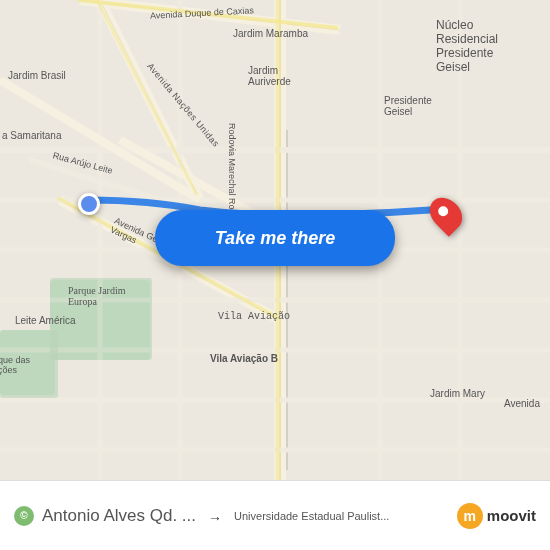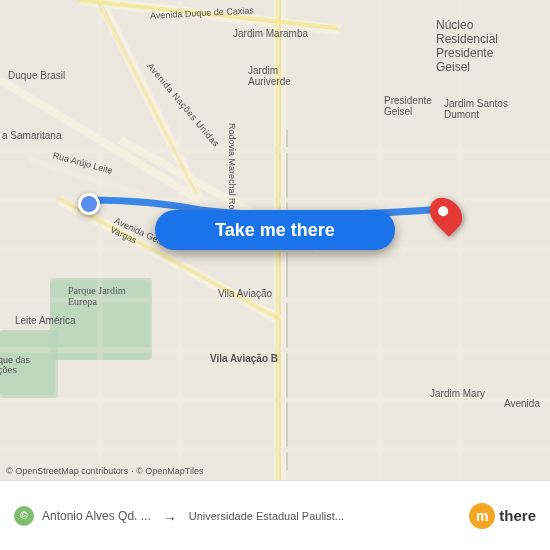--- a/index.html
+++ b/index.html
@@ -20,33 +20,34 @@
       width: 100%;
       height: 100%;
     }
 
     
     .take-me-there-btn {
       position: absolute;
       top: 210px;
       left: 155px;
       width: 240px;
-      height: 40px;
+      height: 56px;
       background-color: #1a73e8;
       color: white;
       border: none;
       border-radius: 27px;
       font-size: 18px;
       font-weight: bold;
       cursor: pointer;
       display: flex;
       align-items: center;
       justify-content: center;
       box-shadow: 0 4px 12px rgba(0,0,0,0.4);
       z-index: 10;
+      font-style: italic;
     }
 
     
     .origin-marker {
       position: absolute;
       width: 22px;
       height: 22px;
       background: #5b8def;
       border: 3px solid white;
       border-radius: 50%;
@@ -110,21 +111,21 @@
       display: flex;
       align-items: center;
       justify-content: center;
       font-size: 10px;
       color: white;
       font-weight: bold;
       flex-shrink: 0;
     }
 
     .bottom-text-from {
-      font-size: 12px;
+      font-size: 17px;
       color: #555;
       white-space: nowrap;
       overflow: hidden;
       text-overflow: ellipsis;
       max-width: 165px;
     }
 
     .arrow-separator {
       font-size: 14px;
       color: #333;
@@ -225,55 +226,53 @@
 
     <line x1="78" y1="0" x2="338" y2="28" stroke="#f5e88c" stroke-width="4" opacity="0.7"></line>
     <line x1="97" y1="0" x2="197" y2="195" stroke="#f5e88c" stroke-width="3" opacity="0.5"></line>
     <line x1="278" y1="0" x2="278" y2="480" stroke="#f5e88c" stroke-width="5" opacity="0.5"></line>
     <line x1="58" y1="198" x2="278" y2="318" stroke="#f5e88c" stroke-width="4" opacity="0.6"></line>
   </svg>
 
   <div class="map-label" style="top:8px; left:150px; transform:rotate(-3deg); font-size:9px;">Avenida Duque de Caxias</div>
   <div class="map-label" style="top:28px; left:233px;">Jardim Maramba</div>
   <div class="map-label" style="top:18px; left:436px; font-size:12px;">Núcleo<br>Residencial<br>Presidente<br>Geisel</div>
-  <div class="map-label" style="top:70px; left:8px;">Duque Brasil</div>
+  <div class="map-label" style="top:70px; left:8px;">Jardim Brasil</div>
   <div class="map-label" style="top:65px; left:248px;">Jardim<br>Auriverde</div>
   <div class="map-label" style="top:95px; left:384px;">Presidente<br>Geisel</div>
-  <div class="map-label" style="top:98px; left:444px;">Jardim Santos<br>Dumont</div>
   <div class="map-label" style="top:130px; left:2px;">a Samaritana</div>
   <div class="map-label" style="top:158px; left:52px; transform:rotate(15deg); font-size:9px;">Rua Arújo Leite</div>
   <div class="map-label" style="top:100px; left:130px; transform:rotate(50deg); font-size:9px; letter-spacing:0.5px;">Avenida Nações Unidas</div>
   <div class="map-label" style="top:118px; left:232px; transform:rotate(90deg); font-size:9px; transform-origin: left center;">Rodovia Marechal Ro...</div>
   <div class="map-label" style="top:228px; left:110px; transform:rotate(25deg); font-size:9px;">Avenida Getúlio<br>Vargas</div>
   <div class="map-label" style="top:285px; left:68px;font-family:Liberation Serif, serif;">Parque Jardim<br>Europa</div>
-  <div class="map-label" style="top:288px; left:218px;">Vila Aviação</div>
+  <div class="map-label" style="top:311px; left:218px;font-family:Liberation Mono, monospace;">Vila Aviação</div>
   <div class="map-label" style="top:315px; left:15px;">Leite América</div>
   <div class="map-label" style="top:355px; left:-2px; font-size:9px;">que das<br>ções</div>
   <div class="map-label" style="top:353px; left:210px;font-weight:bold;">Vila Aviação B</div>
   <div class="map-label" style="top:388px; left:430px;text-align:center;">Jardim Mary</div>
   <div class="map-label" style="top:398px; left:504px;">Avenida</div>
   <div class="map-label" style="top:480px; left:205px; font-size:15px;">idencial<br>ata</div>
 
   <div class="origin-marker"></div>
 
   <div class="dest-marker">
     <div class="dest-marker-pin">
       <div class="dest-marker-dot"></div>
     </div>
   </div>
 
   <button class="take-me-there-btn">Take me there</button>
 
-  <div style="position:absolute; bottom:4px; left:6px; font-size:9px; color:#555; z-index:6;">© OpenStreetMap contributors · © OpenMapTiles</div>
 </div>
 
 <div class="bottom-bar">
   <div class="bottom-left">
     <div class="osm-logo">©</div>
     <span class="bottom-text-from">Antonio Alves Qd. ...</span>
     <span class="arrow-separator">→</span>
     <span class="bottom-text-to">Universidade Estadual Paulist...</span>
   </div>
   <div class="moovit-logo">
     <div class="moovit-m">m</div>
-    <span class="moovit-text">there</span>
+    <span class="moovit-text">moovit</span>
   </div>
 </div>
 
 </body></html>

